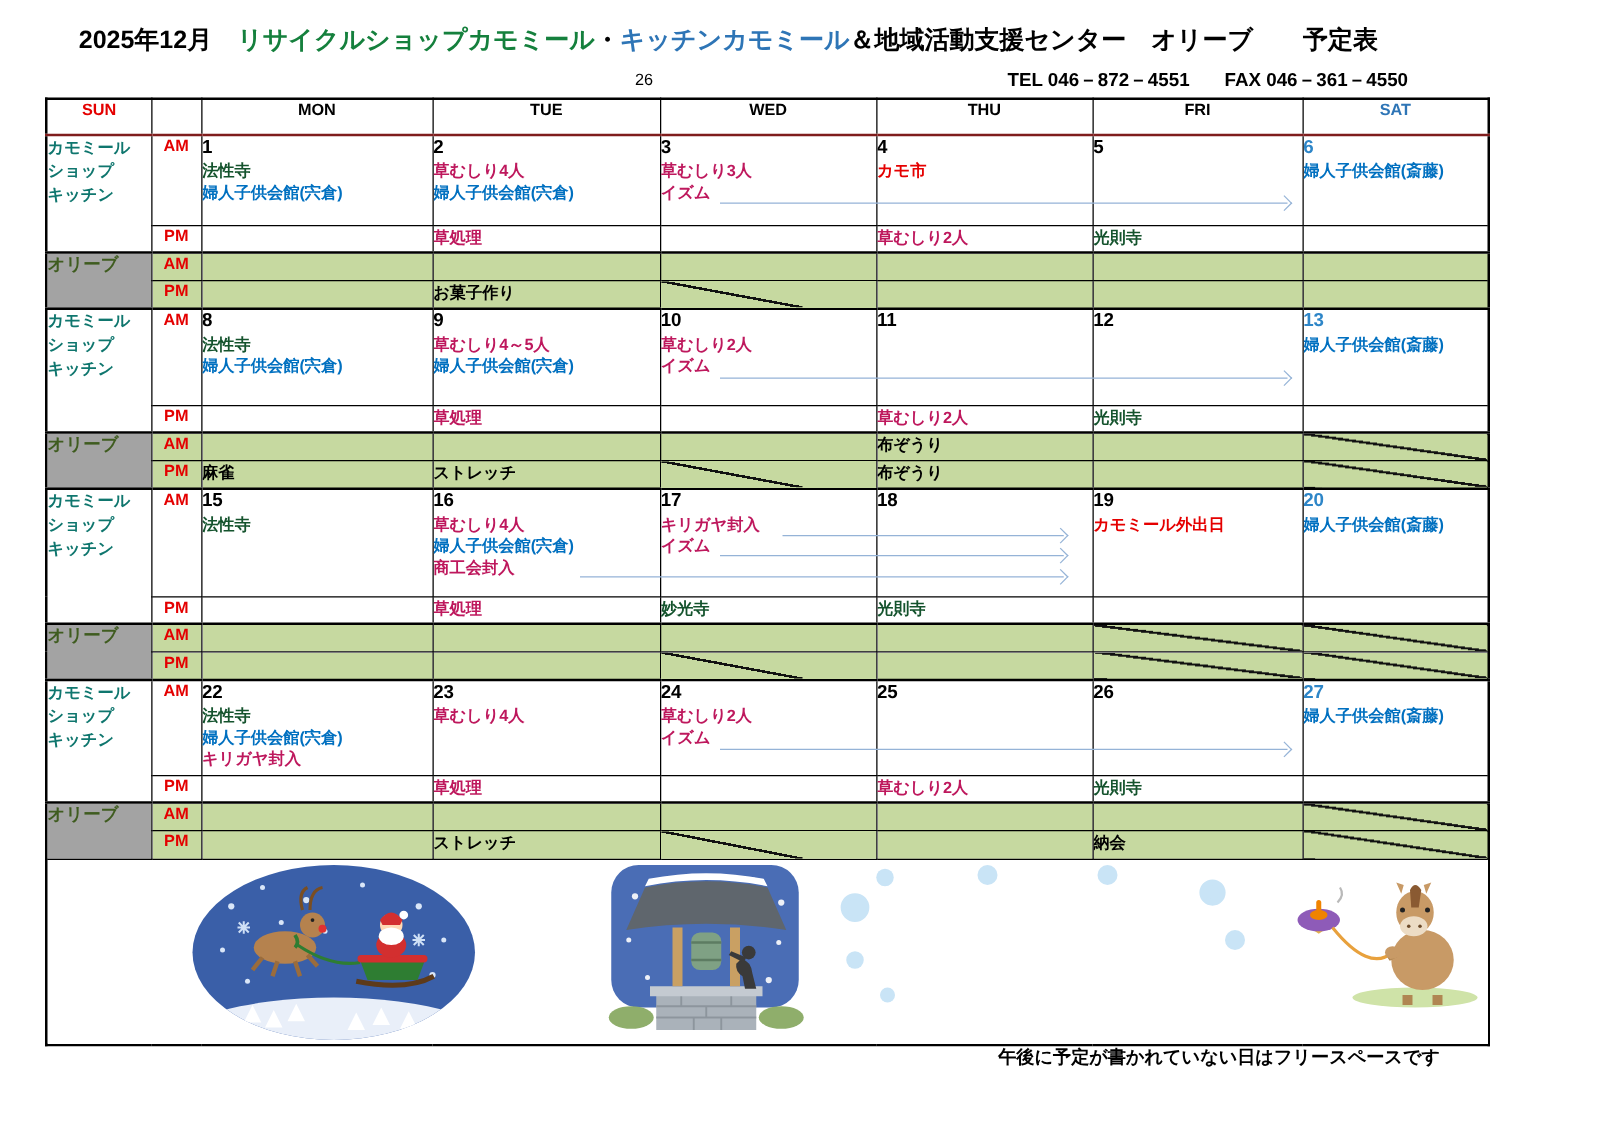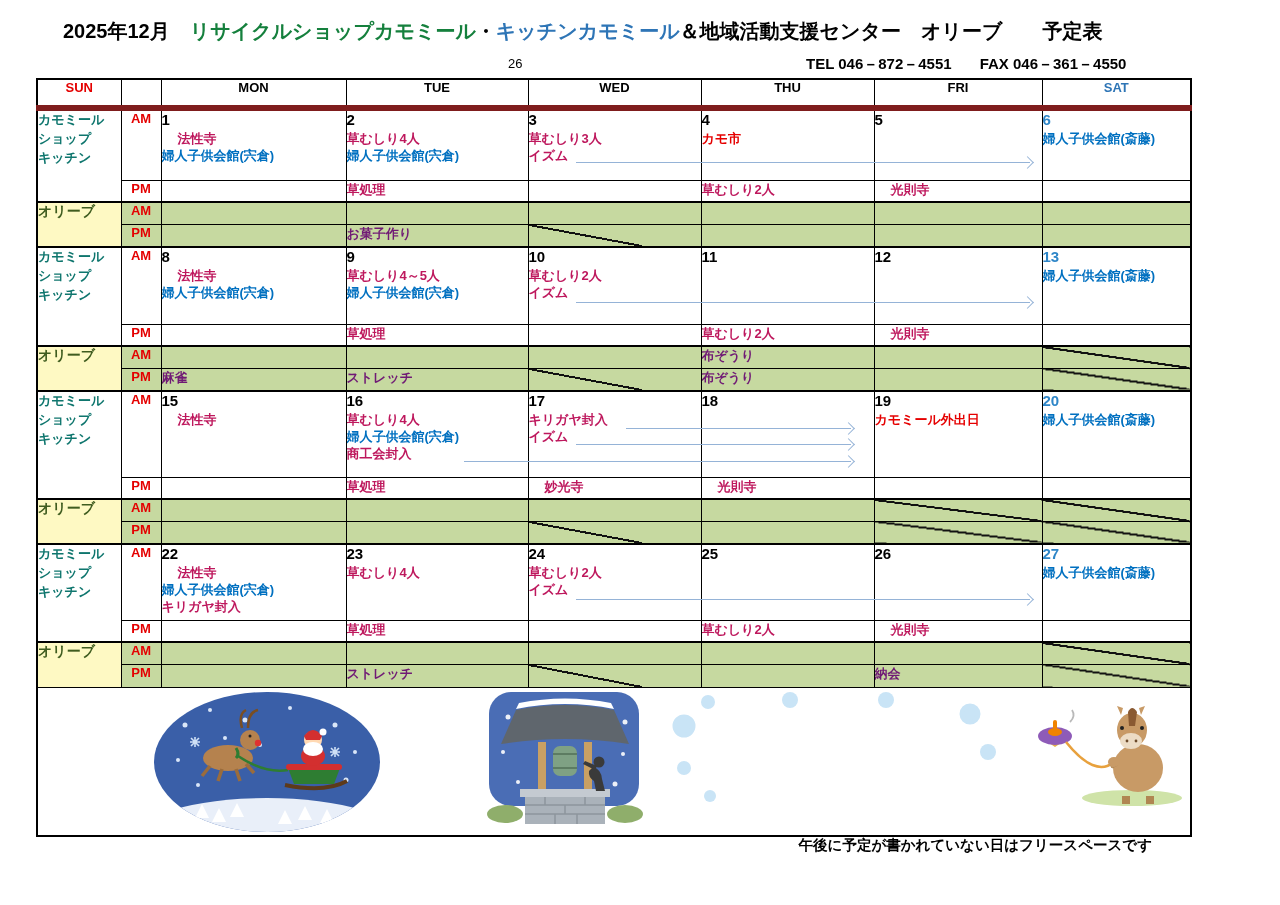--- a/index.html
+++ b/index.html
@@ -20,37 +20,37 @@
   .telfax .fax{margin-left:28px;}
   
   .cal-wrap{position:absolute;left:36px;top:78px;}
   table.cal{border-collapse:collapse;table-layout:fixed;}
   table.cal td,table.cal th{border:1.5px solid #000;padding:0;vertical-align:top;overflow:hidden;}
   table.cal{border:2px solid #000;}
   th.dh{font-size:13px;font-weight:bold;text-align:center;vertical-align:middle;background:#fff;}
   th.dh.sun{color:#e40000;}
   th.dh.sat{color:#2e75b6;}
   tr.hdr{height:29px;}
-  tr.hdr th{border-bottom:6px solid #7f1d1d;margin-left:13px;}
+  tr.hdr th{border-bottom:2px solid #7f1d1d;margin-left:13px;}
   td.lbl-kamo{color:#0f766e;font-size:13px;font-weight:bold;line-height:1.45;
     padding:6px 4px 0 5px;white-space:pre-line;vertical-align:middle;border-top:2px solid #000;}
   td.lbl-olive{color:#3f5c1f;font-size:14px;font-weight:bold;vertical-align:middle;
-    padding-left:4px;background:#fef9c3;border-top:2px solid #000;}
+    padding-left:4px;background:#a3a3a3;border-top:2px solid #000;}
   td.ampm{color:#e40000;font-size:13px;font-weight:bold;text-align:center;vertical-align:middle;}
   td.ampm.green{background:#c6d9a0;}
   tr.w-am > td{border-top:2px solid #000;}
   tr.o-am > td{border-top:2px solid #000;}
   td.day{background:#fff;padding:1px 4px 1px 4px;}
   .daynum{font-size:15px;font-weight:bold;color:#000;line-height:1.25;}
   td.day.sat .daynum{color:#2e86c8;}
   .entry{font-size:13px;font-weight:bold;line-height:1.32;white-space:nowrap;}
-  .c-k{color:#be185d;} .c-p{color:#be185d;margin-left:16px;} .c-b{color:#0070c0;} .c-r{color:#e50000;}
+  .c-k{color:#be185d;} .c-p{color:#14532d;} .c-b{color:#0070c0;} .c-r{color:#e50000;}
   td.day-pm{background:#fff;padding:2px 4px;vertical-align:middle;}
   td.olv{background:#c6d9a0;padding:1px 4px;vertical-align:middle;}
-  td.olv .entry{color:#701a75;font-family:Liberation Serif, serif;}
+  td.olv .entry{color:#000000;font-family:Liberation Serif, serif;}
   td.olv.slash{background-image:linear-gradient(to bottom left,
       transparent calc(50% - 1px), #111 calc(50% - 1px), #111 calc(50% + 1px), transparent calc(50% + 1px));}
   td.olv.slash-part{position:relative;}
   td.olv.slash-part .slash-inner{position:absolute;left:0;top:0;width:66%;height:100%;
     background-image:linear-gradient(to bottom left,
       transparent calc(50% - 1px), #111 calc(50% - 1px), #111 calc(50% + 1px), transparent calc(50% + 1px));}
   
   .cont-arrow{position:absolute;height:0;border-top:1.6px solid #95b3d7;pointer-events:none;}
   .cont-arrow::after{content:'';position:absolute;right:-2px;top:-5.4px;width:8px;height:8px;
     border-top:1.6px solid #95b3d7;border-right:1.6px solid #95b3d7;transform:rotate(45deg);}

